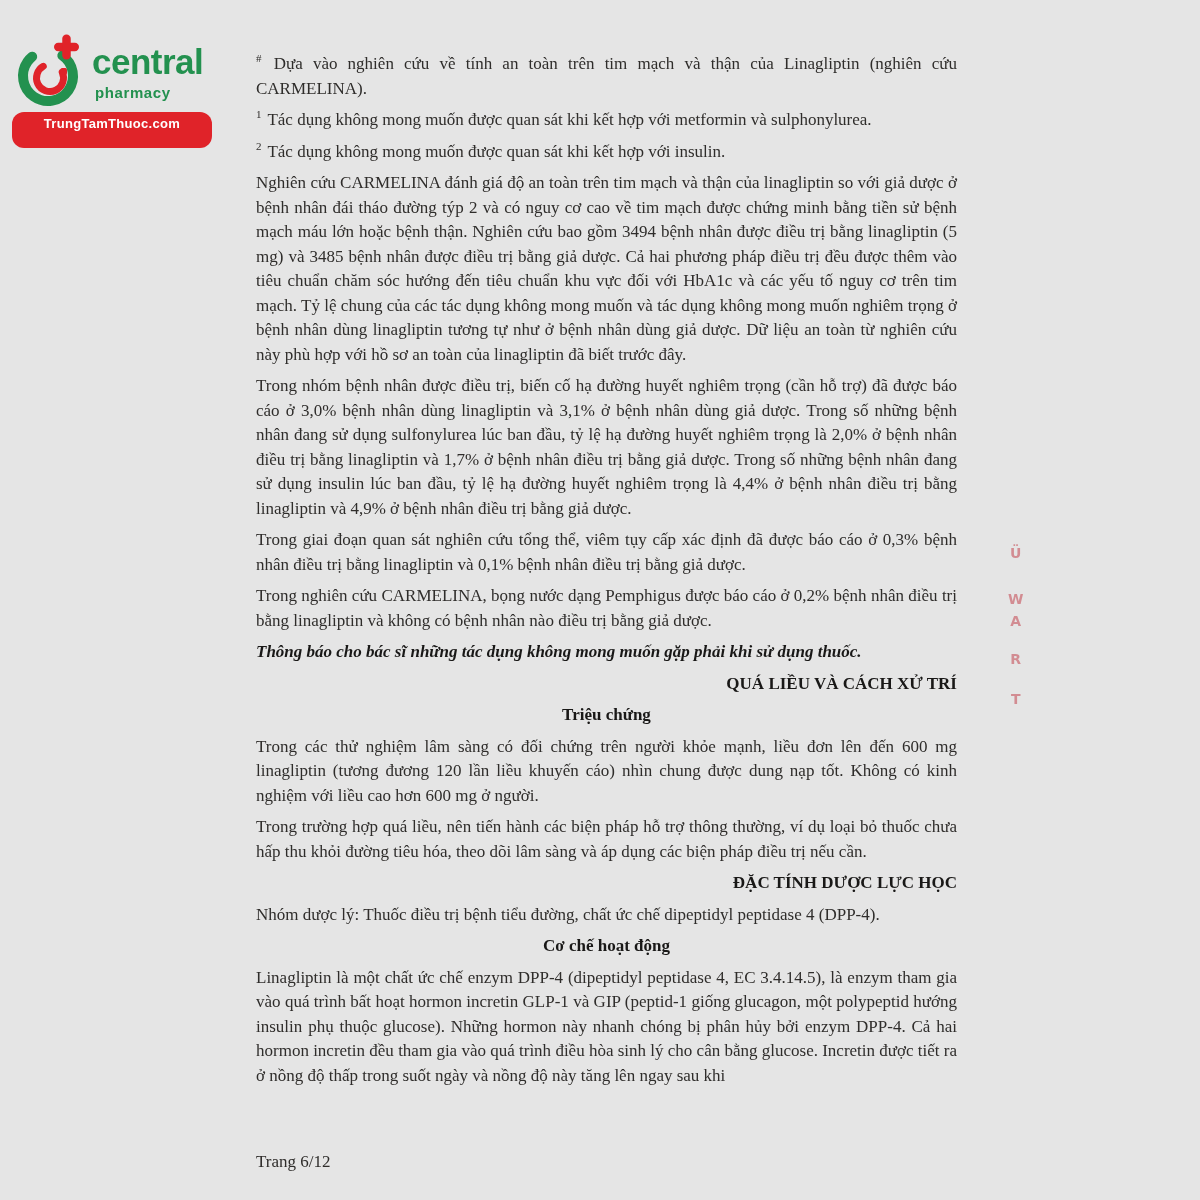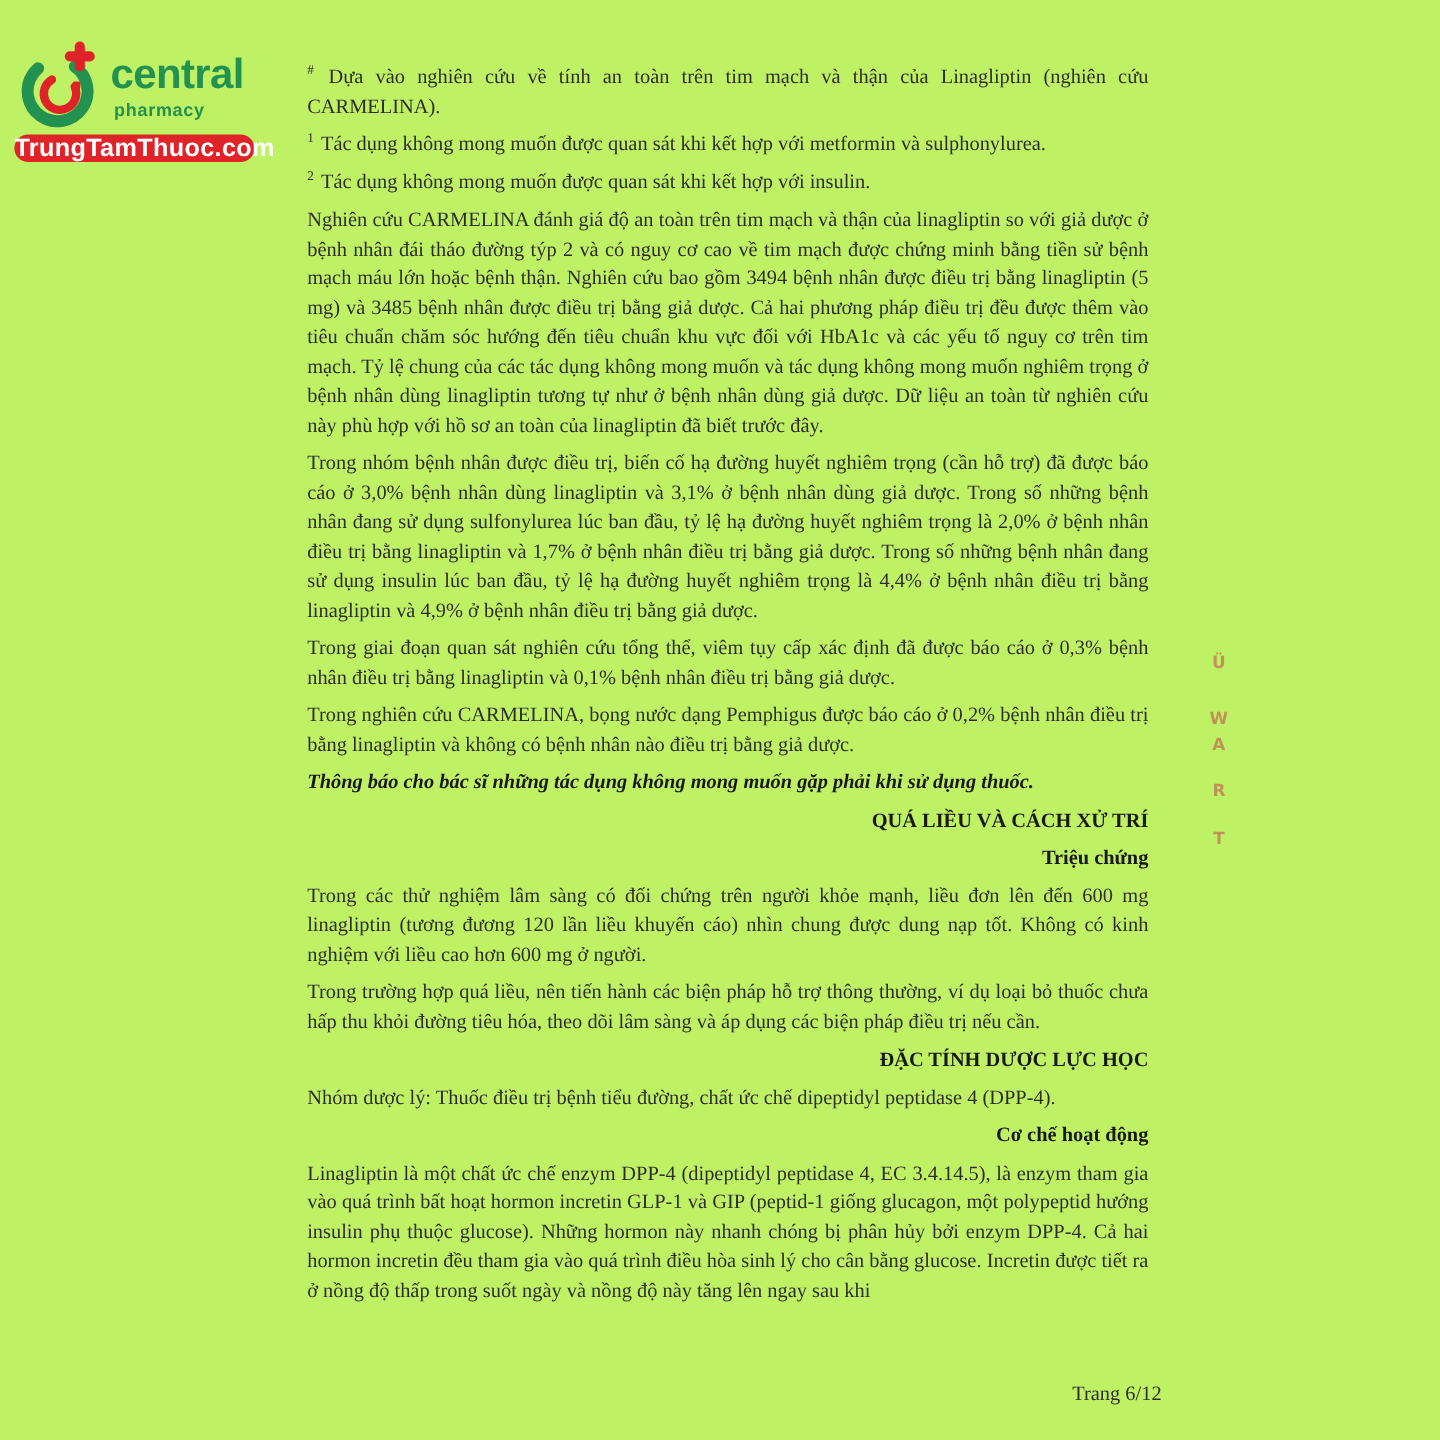--- a/index.html
+++ b/index.html
@@ -1,20 +1,20 @@
 <!DOCTYPE html>
 <html style="--brand: #23914f; --accent: #e02329; --stamp: #c4454f;"><head>
 <meta charset="utf-8">
 <style>
   html,body { margin:0; padding:0; }
   body { background:#ffffff; }
   .page {
     position:relative;
     width:1200px; height:1200px;
-    background:#bef264;
+    background:#e5e5e5;
     overflow:hidden;
     font-family:"Liberation Serif", serif;
   }
 
   
   .logo { position:absolute; left:12px; top:28px; width:215px; height:112px; }
   .logo-mark { position:absolute; left:2px; top:2px; }
   .brand-name {
     position:absolute; left:80px; top:14px;
     font-family:"Liberation Sans", sans-serif;
@@ -22,60 +22,60 @@
     color:var(--brand);
   }
   .brand-tagline {
     position:absolute; left:83px; top:56px;
     font-family:Liberation Sans, sans-serif;
     font-weight:bold; font-size:15px; letter-spacing:0.6px;
     color:var(--brand);
   }
   .brand-badge {
     position:absolute; left:0px; top:84px;
-    width:200px; height:23px; border-radius:12px;
+    width:200px; height:36px; border-radius:12px;
     background:var(--accent);
     color:#ffffff; font-family:"Liberation Sans", sans-serif;
-    font-weight:bold; font-size:21px; line-height:23px; text-align:center;
+    font-weight:bold; font-size:13px; line-height:23px; text-align:center;
     letter-spacing:0.3px;
   }
 
   
   .doc {
     position:absolute; left:256px; top:52px; width:712px;
     color:#2f2d2b;
     font-size:17px; line-height:24.5px;
     text-align:justify;
   }
   .doc p { margin:0 11px 7px 0; }
   .b-footnote { margin:0 0 3px 0; }
   .b-footnote sup { font-size:11px; line-height:0; margin-right:2px; }
   .b-heading { font-weight:bold; color:#191817; margin:3px 0 3px 0; }
   .b-para { }
   .b-emphasis { font-weight:bold; font-style:italic; color:#191817; margin:3px 0 3px 0; }
   .b-section { font-weight:bold; color:#191817; margin:3px 0 5px 0; text-align:right; }
-  .b-sub { font-weight:bold; color:#191817; margin:3px 0 5px 0; text-align:right; }
+  .b-sub { font-weight:bold; color:#191817; margin:3px 0 5px 0; text-align:center; }
 
   
   .stamp {
     position:absolute; left:1008px; top:546px;
     display:flex; flex-direction:column; align-items:center;
     color:var(--stamp); opacity:0.55;
     font-family:"DejaVu Sans", sans-serif;
     font-size:14px; font-weight:bold; line-height:14px;
   }
   .stamp span:nth-child(1){ margin-bottom:32px; }
   .stamp span:nth-child(2){ margin-bottom:8px; }
   .stamp span:nth-child(3){ margin-bottom:24px; }
   .stamp span:nth-child(4){ margin-bottom:26px; }
 
   
   .footer {
     position:absolute; left:256px; top:1152px; width:712px;
-    text-align:right; font-size:17px; color:#2f2d2b;
+    text-align:left; font-size:17px; color:#2f2d2b;
   }
 </style>
 </head>
 <body>
 
 <div class="page">
 
   <div class="logo">
     <svg class="logo-mark" width="78" height="82" viewBox="0 0 78 82" aria-hidden="true">
 

